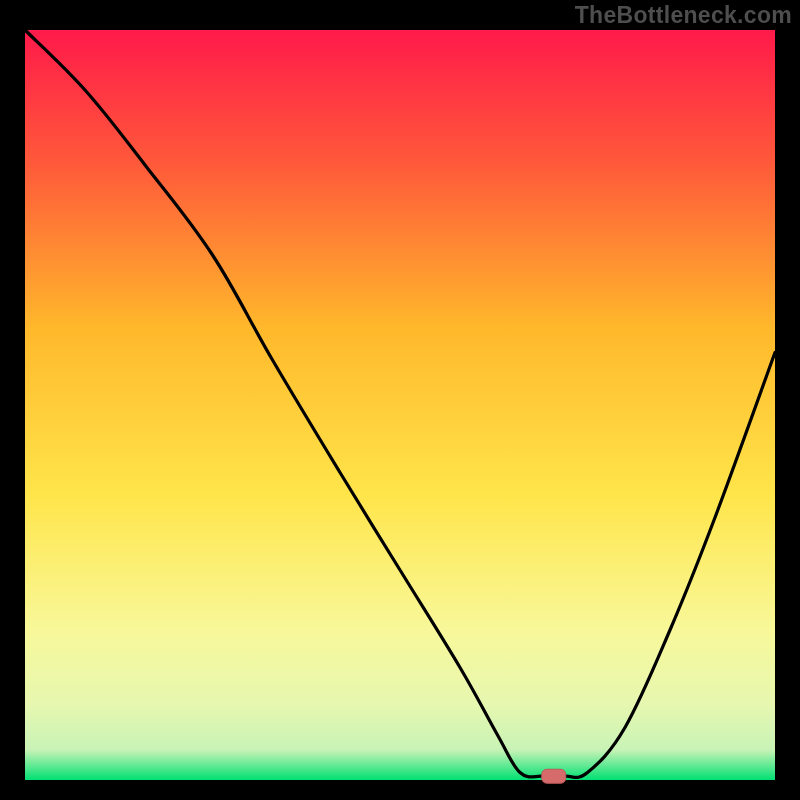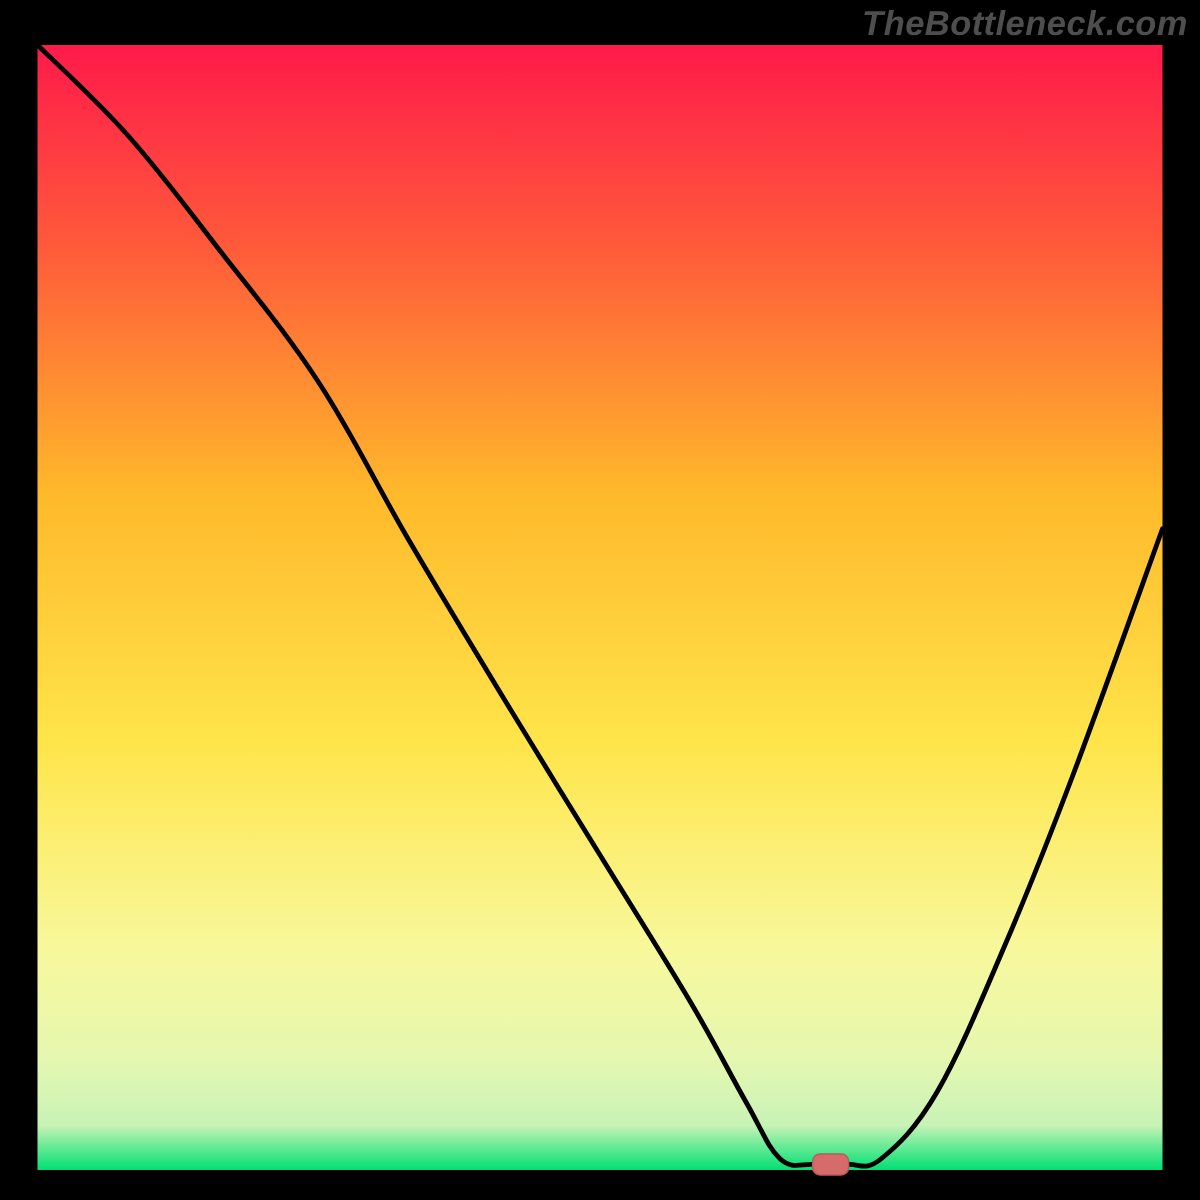--- a/index.html
+++ b/index.html
@@ -9,21 +9,20 @@
     height: 800px;
     overflow: hidden;
     background: #000;
     font-family: Arial, Helvetica, sans-serif;
   }
   .stage {
     position: relative;
     width: 800px;
     height: 800px;
     background: #000;
-    font-style: italic;
   }
   .watermark {
     position: absolute;
     top: 2px;
     right: 8px;
     color: #4e4e4e;
     font-size: 23px;
     font-weight: 600;
     letter-spacing: 0.3px;
     font-family: Arial, Helvetica, sans-serif;

